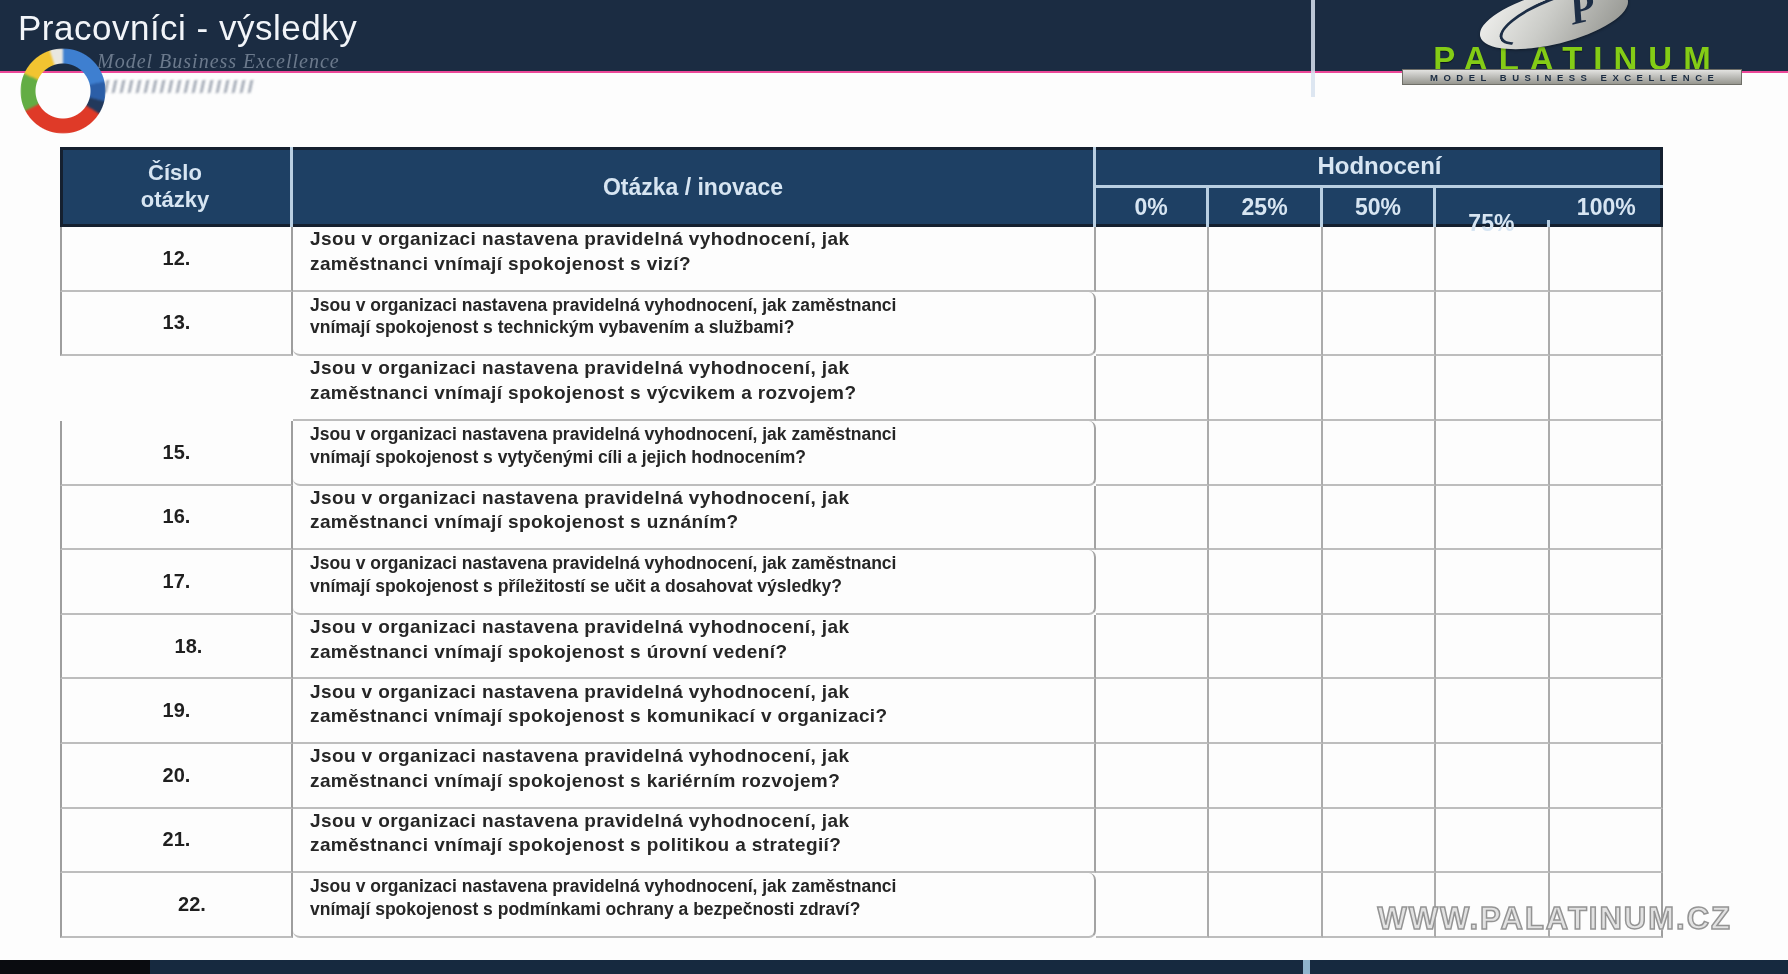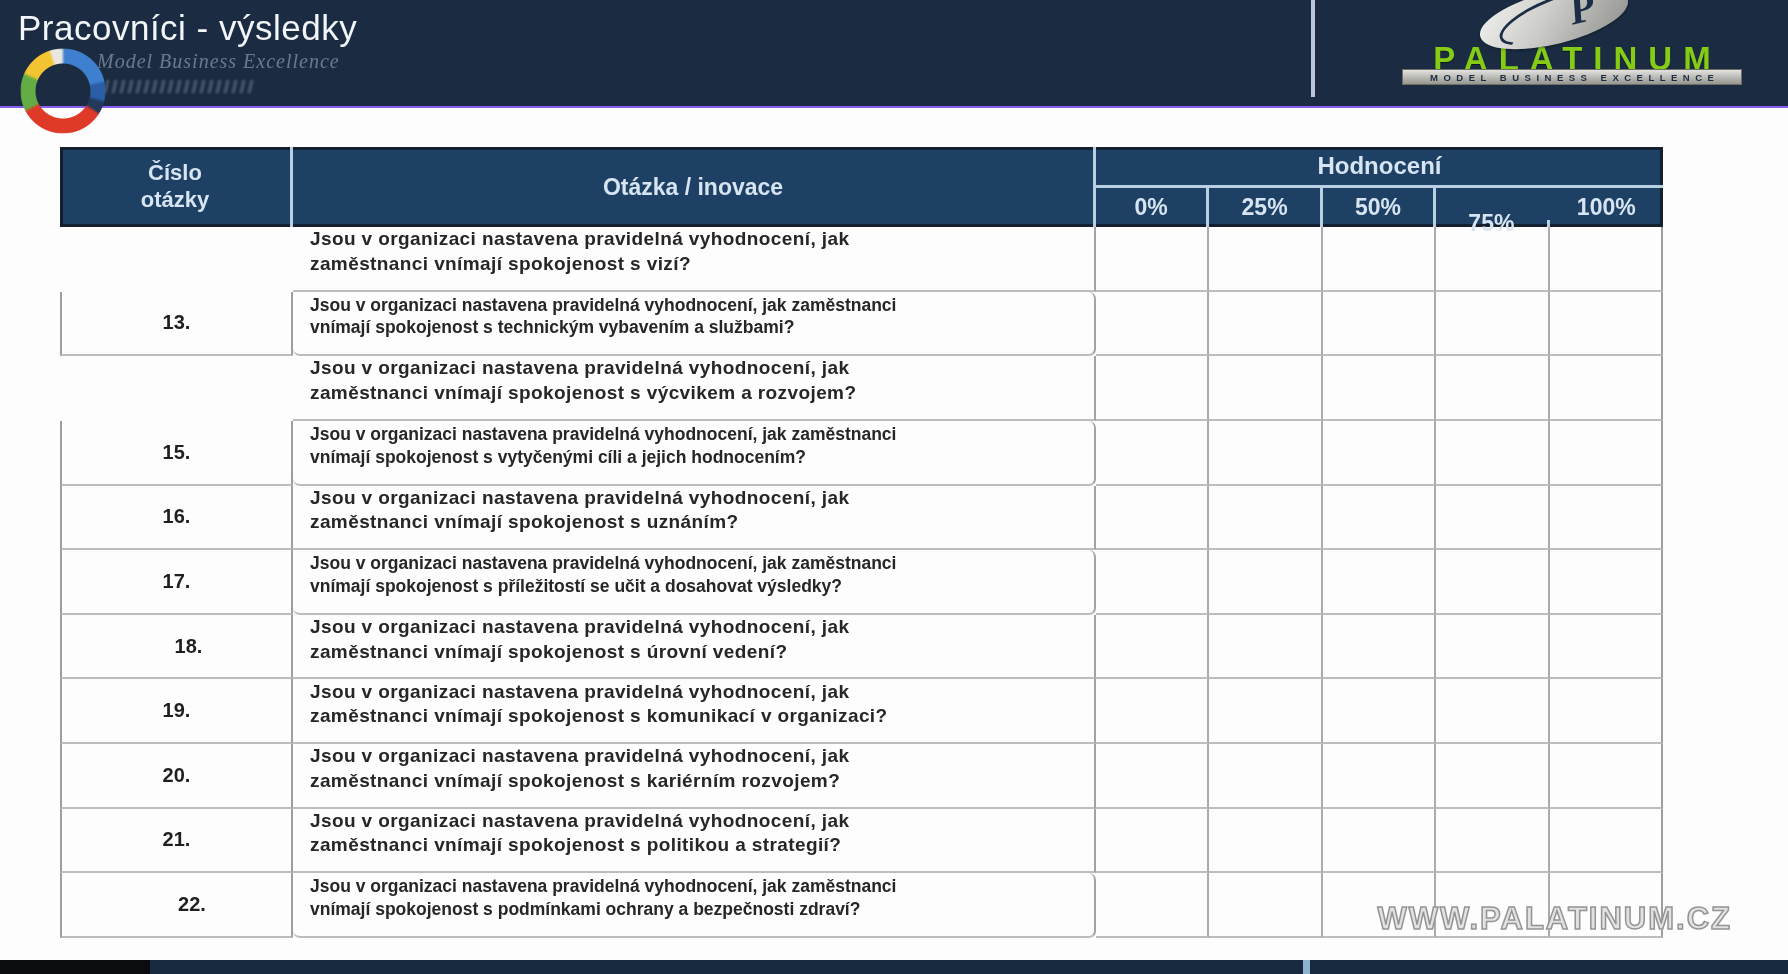--- a/index.html
+++ b/index.html
@@ -1,22 +1,22 @@
 <!DOCTYPE html>
 <html><head>
 <meta charset="utf-8">
 <style>
   * { margin:0; padding:0; box-sizing:border-box; }
   html,body { width:1788px; height:974px; }
   body { font-family:"Liberation Sans", sans-serif; background:#ffffff; overflow:hidden; }
   .stage { position:relative; width:1788px; height:974px; background:#fdfdfd; overflow:hidden; }
 
   
-  .topbar { position:absolute; left:0; top:0; width:1788px; height:108px;
-            background:#1b2c42; border-bottom:2px solid #8b5cf6; }
+  .topbar { position:absolute; left:0; top:0; width:1788px; height:73px;
+            background:#1b2c42; border-bottom:2px solid #ec4899; }
   .title  { position:absolute; left:18px; top:8px; font-size:35px; font-weight:400;
             color:#f2f5f9; letter-spacing:0.5px; }
   .subtitle { position:absolute; left:97px; top:50px; font-family:"Liberation Serif", serif;
               font-style:italic; font-size:20px; color:rgba(156,170,186,0.62); letter-spacing:1px; }
   .subtitle-blur { position:absolute; left:97px; top:80px; width:155px; height:13px;
               background:repeating-linear-gradient(90deg, rgba(110,122,140,0.75) 0 3px, rgba(110,122,140,0) 3px 8px);
               filter:blur(1px); transform:skewX(-12deg); opacity:0.8; }
   .topbar-divider { position:absolute; left:1311px; top:0; width:4px; height:97px;
               background:rgba(215,226,238,0.85); }
 
@@ -107,20 +107,21 @@
     <div class="hcell h-col1">Číslo
 otázky</div>
     <div class="hcell h-col2">Otázka / inovace</div>
     <div class="hcell h-hod">Hodnocení</div>
 
   <div class="hcell h-pct" style="grid-area: 2 / 3 / 3 / 4;">0%</div>
       <div class="hcell h-pct" style="grid-area: 2 / 4 / 3 / 5;">25%</div>
       <div class="hcell h-pct" style="grid-area: 2 / 5 / 3 / 6;">50%</div>
       <div class="hcell h-pct" style="grid-area: 2 / 6 / 3 / 7; margin-top: 32px;">75%</div>
       <div class="hcell h-pct last" style="grid-area: 2 / 7 / 3 / 8;">100%</div>
+      <div class="cell num-cell" style="grid-area: 3 / 1 / 4 / 2;">12.</div>
       <div class="cell q-cell" style="grid-area: 3 / 2 / 4 / 3;">Jsou v organizaci nastavena pravidelná vyhodnocení, jak
 zaměstnanci vnímají spokojenost s vizí?</div>
       <div class="cell r-cell" style="grid-area: 3 / 3 / 4 / 4;"></div>
       <div class="cell r-cell" style="grid-area: 3 / 4 / 4 / 5;"></div>
       <div class="cell r-cell" style="grid-area: 3 / 5 / 4 / 6;"></div>
       <div class="cell r-cell" style="grid-area: 3 / 6 / 4 / 7;"></div>
       <div class="cell r-cell last" style="grid-area: 3 / 7 / 4 / 8;"></div>
       <div class="cell num-cell" style="grid-area: 4 / 1 / 5 / 2;">13.</div>
       <div class="cell q-cell condensed" style="grid-area: 4 / 2 / 5 / 3;">Jsou v organizaci nastavena pravidelná vyhodnocení, jak zaměstnanci
 vnímají spokojenost s technickým vybavením a službami?</div>

